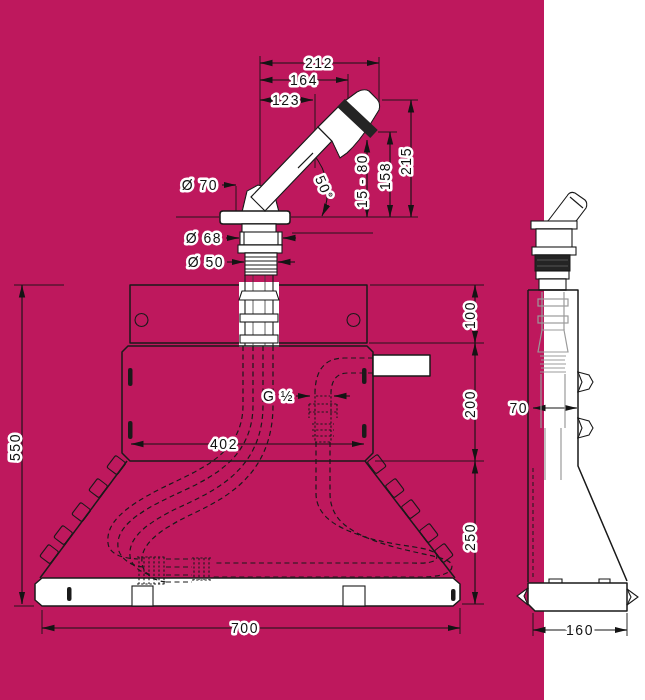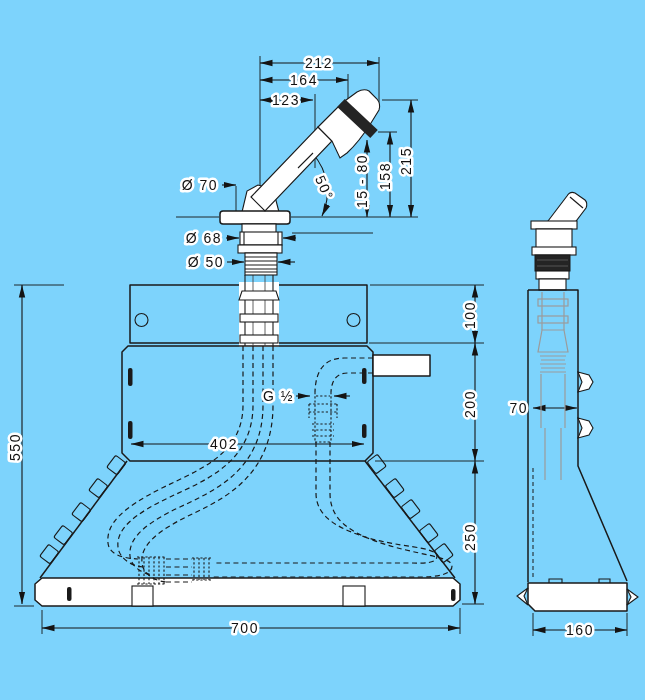--- a/index.html
+++ b/index.html
@@ -1,16 +1,16 @@
 <!DOCTYPE html>
 <html><head>
 <meta charset="utf-8">
 <style>
   html,body{margin:0;padding:0;background:#fff;}
-  .stage{width:645px;height:700px;position:relative;background:#7dd3fc;}
+  .stage{width:544px;height:700px;position:relative;background:#be185d;}
   svg{display:block;}
   .out{stroke:#1a1a1a;stroke-width:1.5;fill:none;stroke-linejoin:round;}
   .outw{stroke:#1a1a1a;stroke-width:1.5;fill:#fff;stroke-linejoin:round;}
   .det{stroke:#1a1a1a;stroke-width:1.1;fill:none;}
   .detw{stroke:#1a1a1a;stroke-width:1.1;fill:#fff;}
   .dim{stroke:#141414;stroke-width:1.1;fill:none;}
   .ext{stroke:#141414;stroke-width:0.9;fill:none;}
   .hose{stroke:#1a1a1a;stroke-width:1.2;fill:none;stroke-dasharray:5 3.5;}
   .hatch{stroke:#1a1a1a;stroke-width:1.1;fill:none;stroke-dasharray:2.2 2;}
   .hid{stroke:#1a1a1a;stroke-width:1;fill:none;stroke-dasharray:4 3;}

